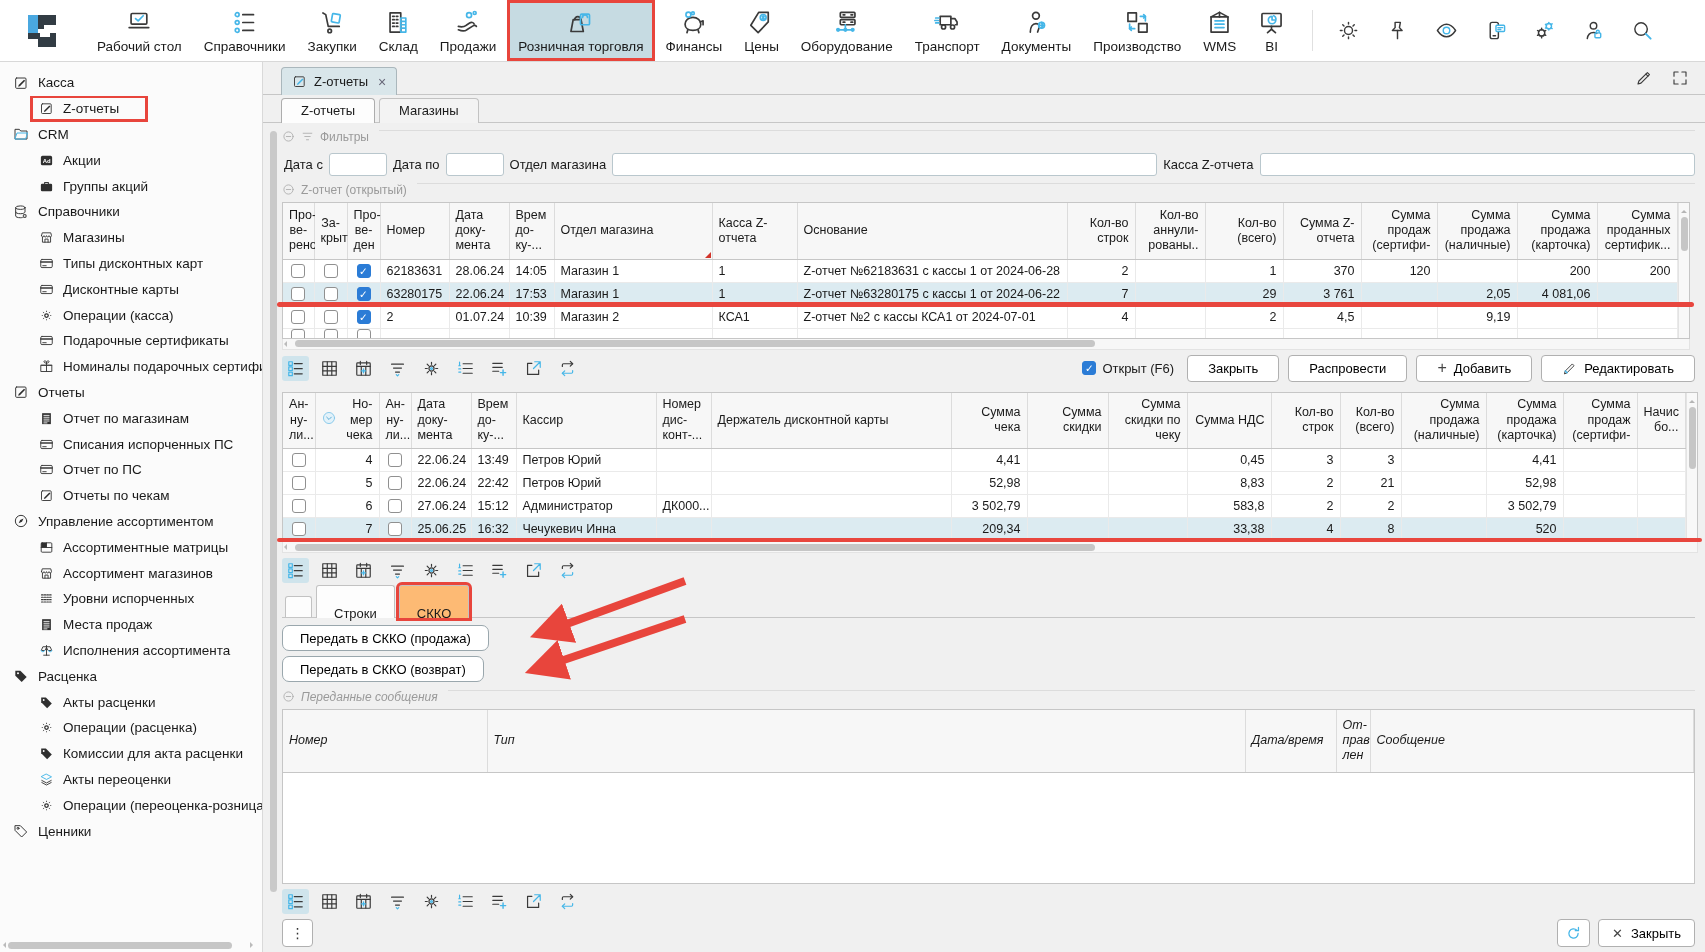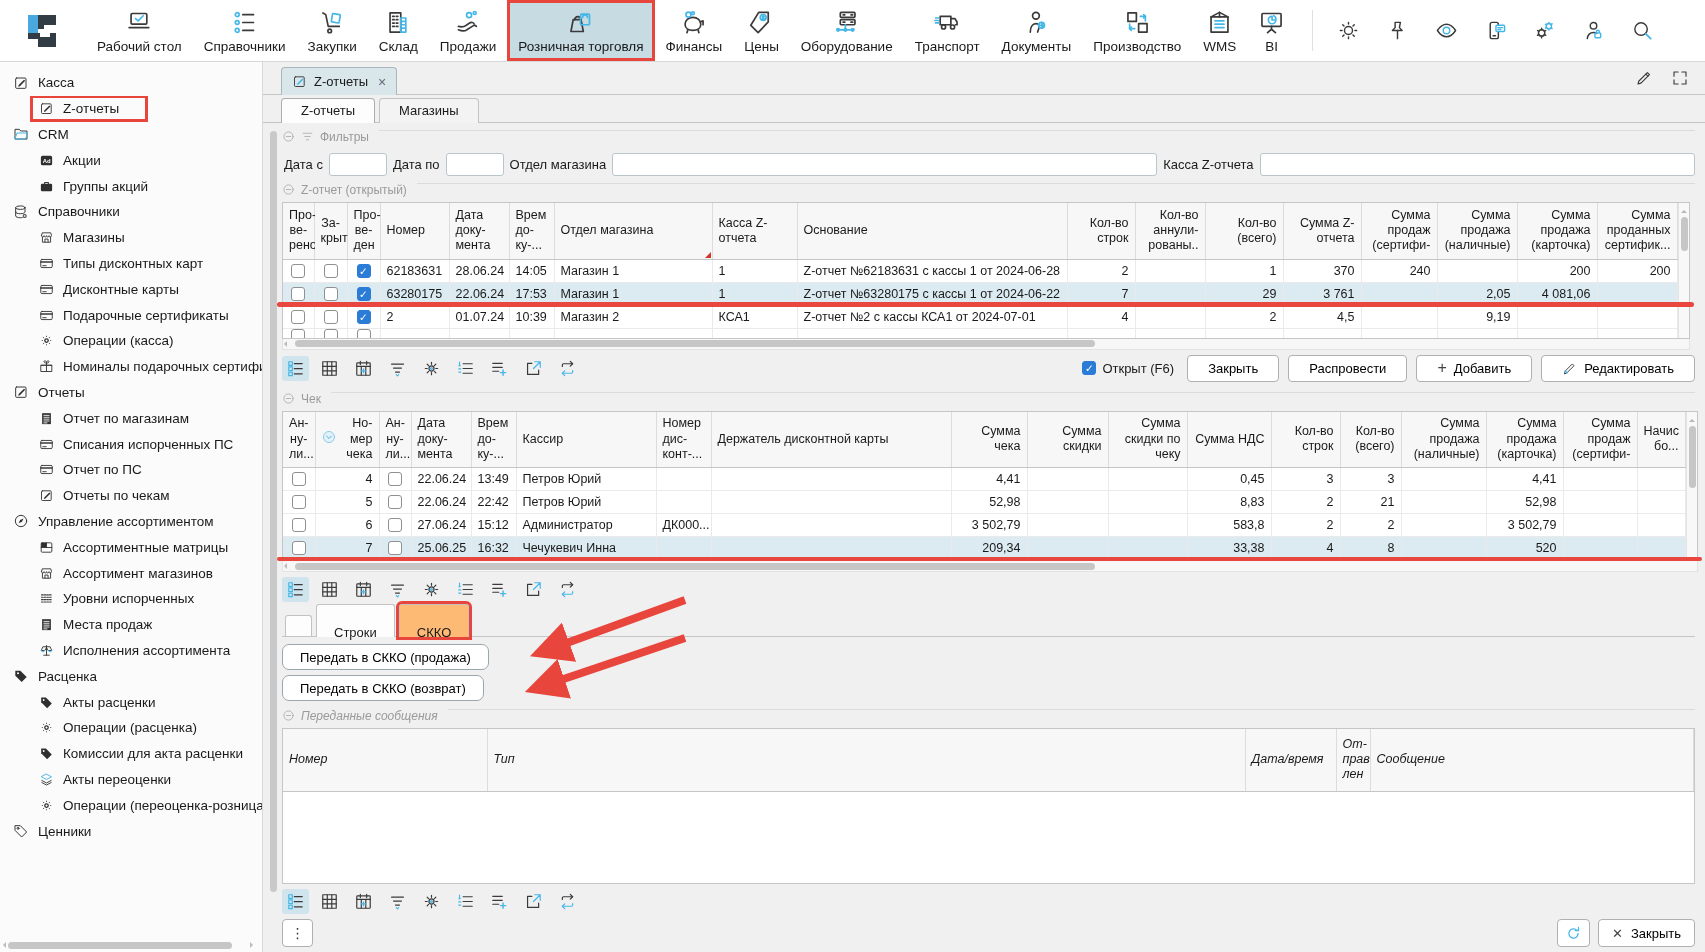--- a/index.html
+++ b/index.html
@@ -429,35 +429,35 @@
                 <rect x="2.8" y="5.5" width="18.4" height="13" rx="2"></rect>
                 <path d="M2.8 9.5h18.4" stroke-width="2.2"></path>
                 <path d="M6 15.5h5.5"></path>
               </svg>
             </span>
             <span>Дисконтные карты</span>
           </li>
           <li class="lv1">
             <span>
               <svg class="ic" width="15" height="15" viewBox="0 0 24 24">
+                <path d="M12 8.2a3.8 3.8 0 100 7.6 3.8 3.8 0 000-7.6zm0-4.7l.9 2.7h-1.8zM12 20.5l-.9-2.7h1.8zM3.5 12l2.7-.9v1.8zM20.5 12l-2.7.9v-1.8zM6 6l2.5 1.3-1.2 1.2zM18 18l-2.5-1.3 1.2-1.2zM18 6l-1.3 2.5-1.2-1.2zM6 18l1.3-2.5 1.2 1.2z" class="df"></path>
+                <circle cx="12" cy="12" r="1.8" class="wf"></circle>
+              </svg>
+            </span>
+            <span>Операции (касса)</span>
+          </li>
+          <li class="lv1">
+            <span>
+              <svg class="ic" width="15" height="15" viewBox="0 0 24 24">
                 <rect x="2.8" y="5.5" width="18.4" height="13" rx="2"></rect>
                 <path d="M2.8 9.5h18.4" stroke-width="2.2"></path>
                 <path d="M6 15.5h5.5"></path>
               </svg>
             </span>
             <span>Подарочные сертификаты</span>
-          </li>
-          <li class="lv1">
-            <span>
-              <svg class="ic" width="15" height="15" viewBox="0 0 24 24">
-                <path d="M12 8.2a3.8 3.8 0 100 7.6 3.8 3.8 0 000-7.6zm0-4.7l.9 2.7h-1.8zM12 20.5l-.9-2.7h1.8zM3.5 12l2.7-.9v1.8zM20.5 12l-2.7.9v-1.8zM6 6l2.5 1.3-1.2 1.2zM18 18l-2.5-1.3 1.2-1.2zM18 6l-1.3 2.5-1.2-1.2zM6 18l1.3-2.5 1.2 1.2z" class="df"></path>
-                <circle cx="12" cy="12" r="1.8" class="wf"></circle>
-              </svg>
-            </span>
-            <span>Операции (касса)</span>
           </li>
           <li class="lv1">
             <span>
               <svg class="ic" width="15" height="15" viewBox="0 0 24 24">
                 <rect x="3.5" y="10" width="17" height="10"></rect>
                 <path d="M3.5 10h17M12 6.5V20"></path>
                 <path d="M12 6.5C8 7.5 6.5 3 9.5 2.8c2 0 2.5 2.2 2.5 3.7zm0 0c4 1 5.5-3.5 2.5-3.7-2 0-2.5 2.2-2.5 3.7z"></path>
               </svg>
             </span>
             <span>Номиналы подарочных сертификато</span>
@@ -823,21 +823,21 @@
                           <td class="al">62183631</td>
                           <td class="al">28.06.24</td>
                           <td class="al">14:05</td>
                           <td class="al">Магазин 1</td>
                           <td class="al">1</td>
                           <td class="al">Z-отчет №62183631 с кассы 1 от 2024-06-28</td>
                           <td class="ar">2</td>
                           <td class="ar"></td>
                           <td class="ar">1</td>
                           <td class="ar">370</td>
-                          <td class="ar">240</td>
+                          <td class="ar">120</td>
                           <td class="ar"></td>
                           <td class="ar">200</td>
                           <td class="ar">200</td>
                         </tr>
                         <tr class="hl" style="height: 23px;">
                           <td class="ac"><span class="cb"></span></td>
                           <td class="ac"><span class="cb"></span></td>
                           <td class="ac"><span class="cb on">✓</span></td>
                           <td class="al">63280175</td>
                           <td class="al">22.06.24</td>
@@ -994,30 +994,20 @@
                       <path d="M4 20l1.2-4L16.5 4.7l2.8 2.8L8 18.8z"></path>
                       <path d="M5.2 16l2.8 2.8" class="b" stroke-width="2.5"></path>
                     </svg>
                   </span>
                 <span>Редактировать</span>
               </button>
             </div>
           </div>
 
           <section class="fs" style="margin-top:10px;">
-            <div class="legend">
-              <span id="col-ic3">
-                  <svg class="ic" width="13" height="13" viewBox="0 0 24 24">
-                    <circle cx="12" cy="12" r="8.5" stroke="#a9a9a9"></circle>
-                    <path d="M8 12h8" stroke="#a9a9a9"></path>
-                  </svg>
-                </span>
-              <span>Чек</span>
-              <span class="leg-line"></span>
-            </div>
             <div id="ctable">
                 <div class="twrap">
                   <div class="gridbox">
                     <table class="grid" style="width: 1402px;">
                       <colgroup>
                         <col style="width: 32px;">
                         <col style="width: 64px;">
                         <col style="width: 32px;">
                         <col style="width: 60px;">
                         <col style="width: 45px;">

